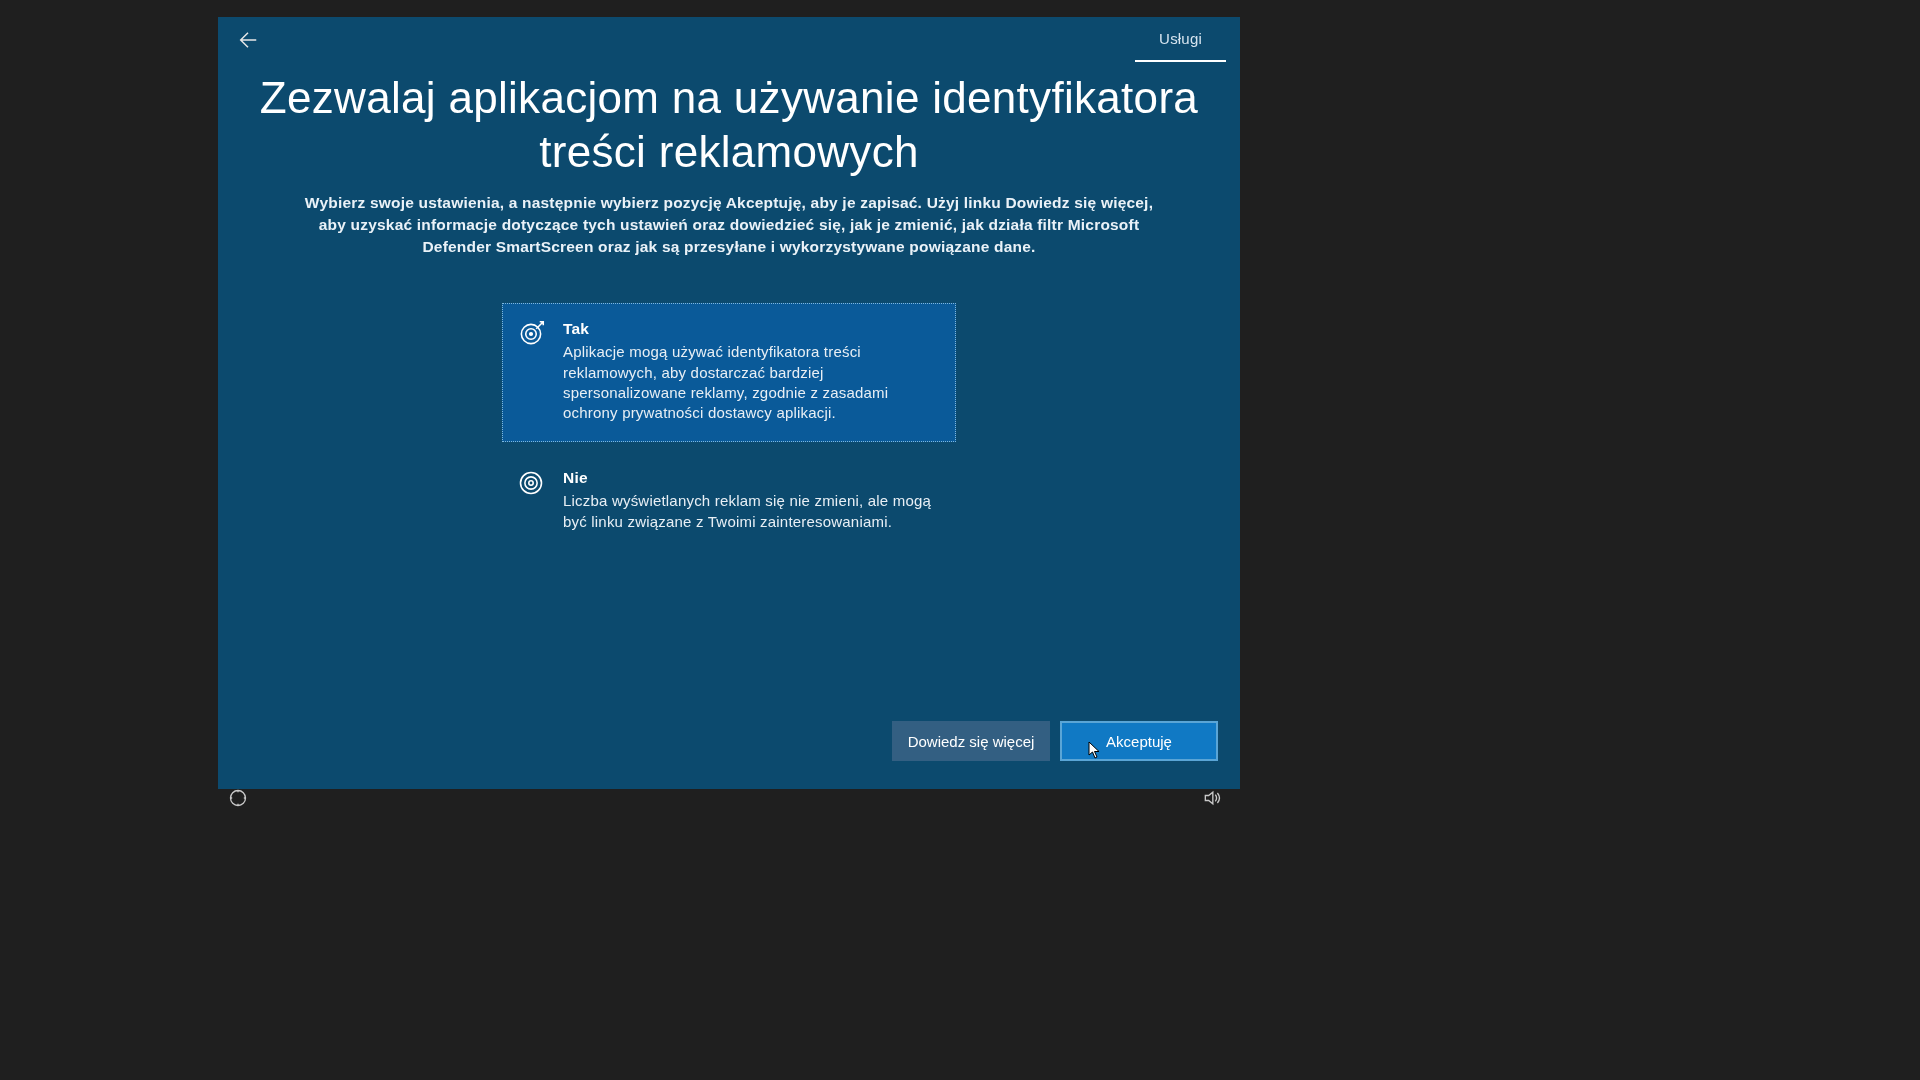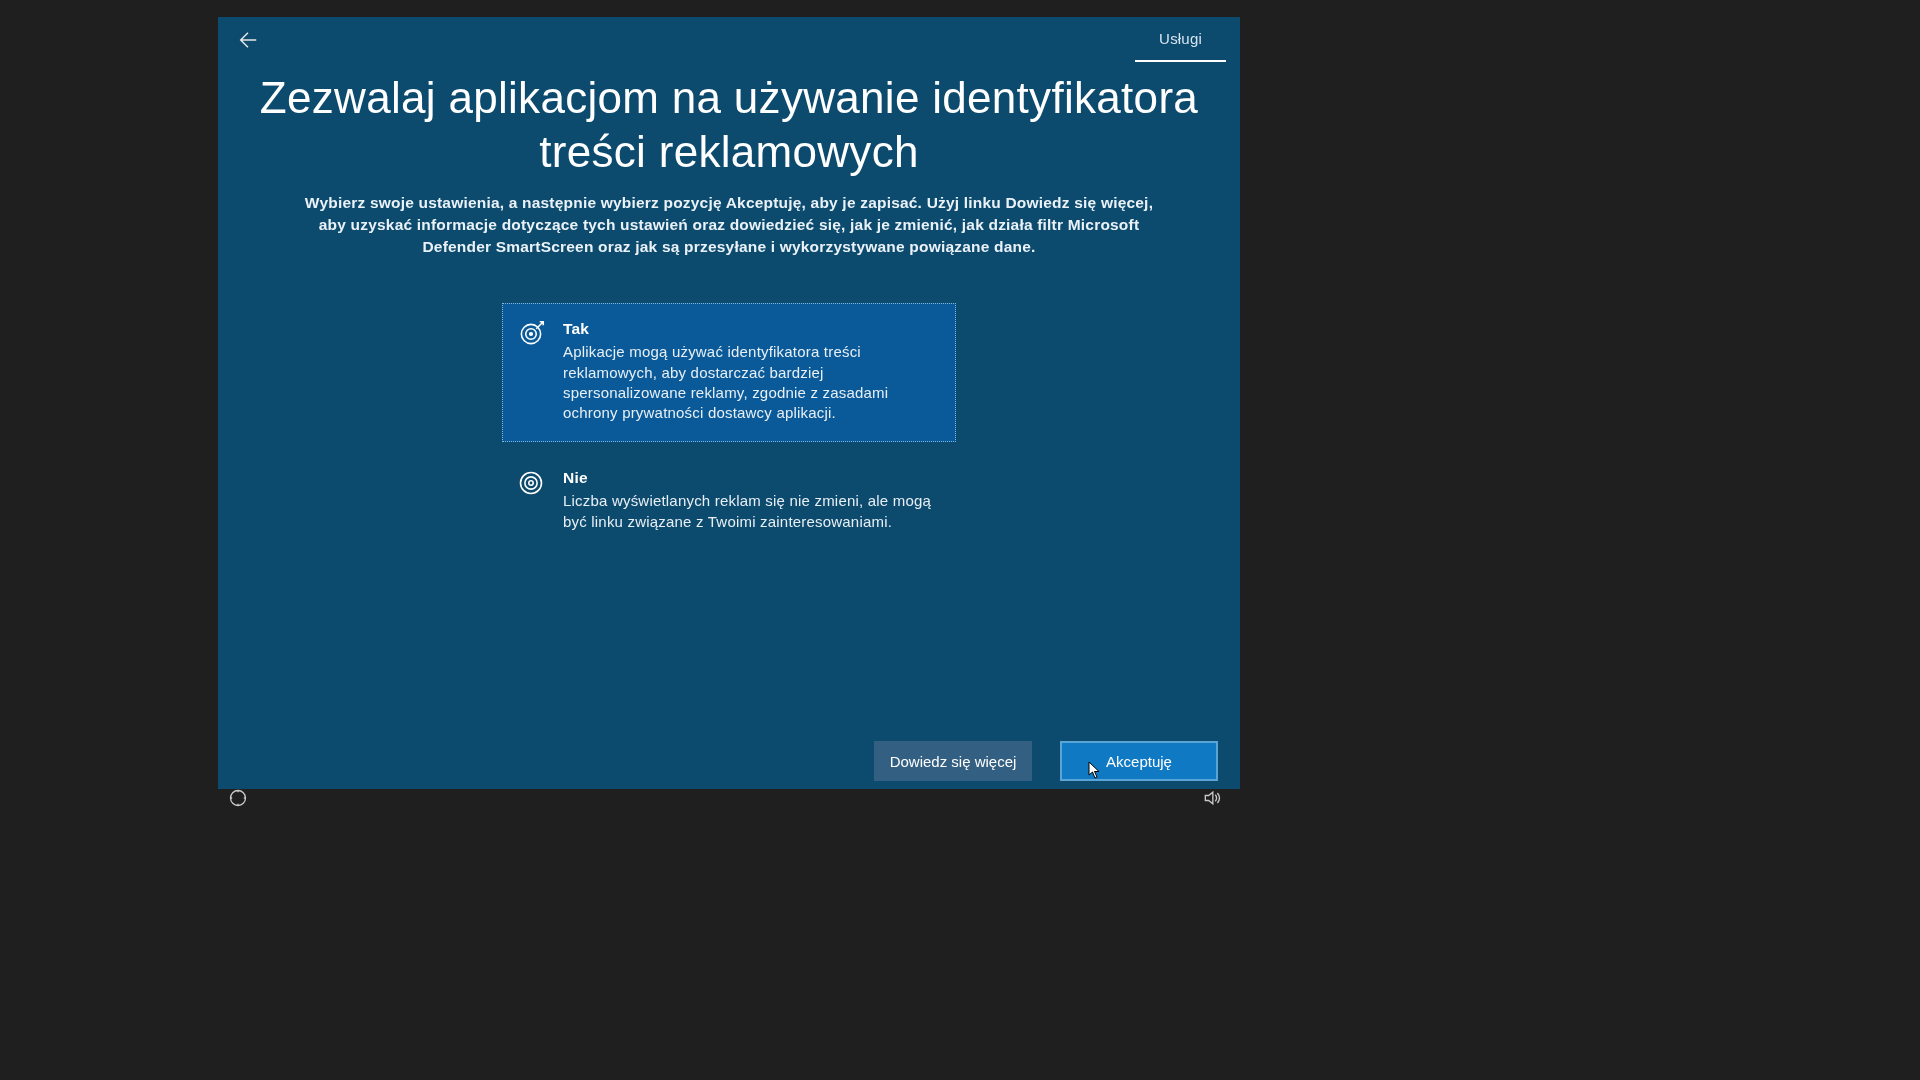--- a/index.html
+++ b/index.html
@@ -81,22 +81,22 @@
     .option.selected {
       background:#0a5a99;
       border: 1px dotted #7fb7dd;
     }
     .opt-icon { width:28px; flex:0 0 28px; margin-top:0px; }
     .opt-icon svg { width:28px; height:28px; stroke:#fff; fill:none; stroke-width:1.8; }
     .opt-body .opt-title { font-weight:600; font-size:15.5px; margin-bottom:4px; }
     .opt-body .opt-desc  { font-size:15px; line-height:1.35; color:#e8eff5; }
     .footer-btns {
       position:absolute;
-      right:22px; bottom:8px;
-      display:flex; gap:28px;
+      right:22px; bottom:28px;
+      display:flex; gap:10px;
     }
     .btn {
       min-width:158px; height:40px;
       display:flex; align-items:center; justify-content:center;
       font-size:15px;
       border:none;
       cursor:pointer;
     }
     .btn.secondary { background:#335f82; color:#fff; }
     .btn.primary   { background:#1079c4; color:#fff; border:2px solid #5aa5d6; position:relative; }

